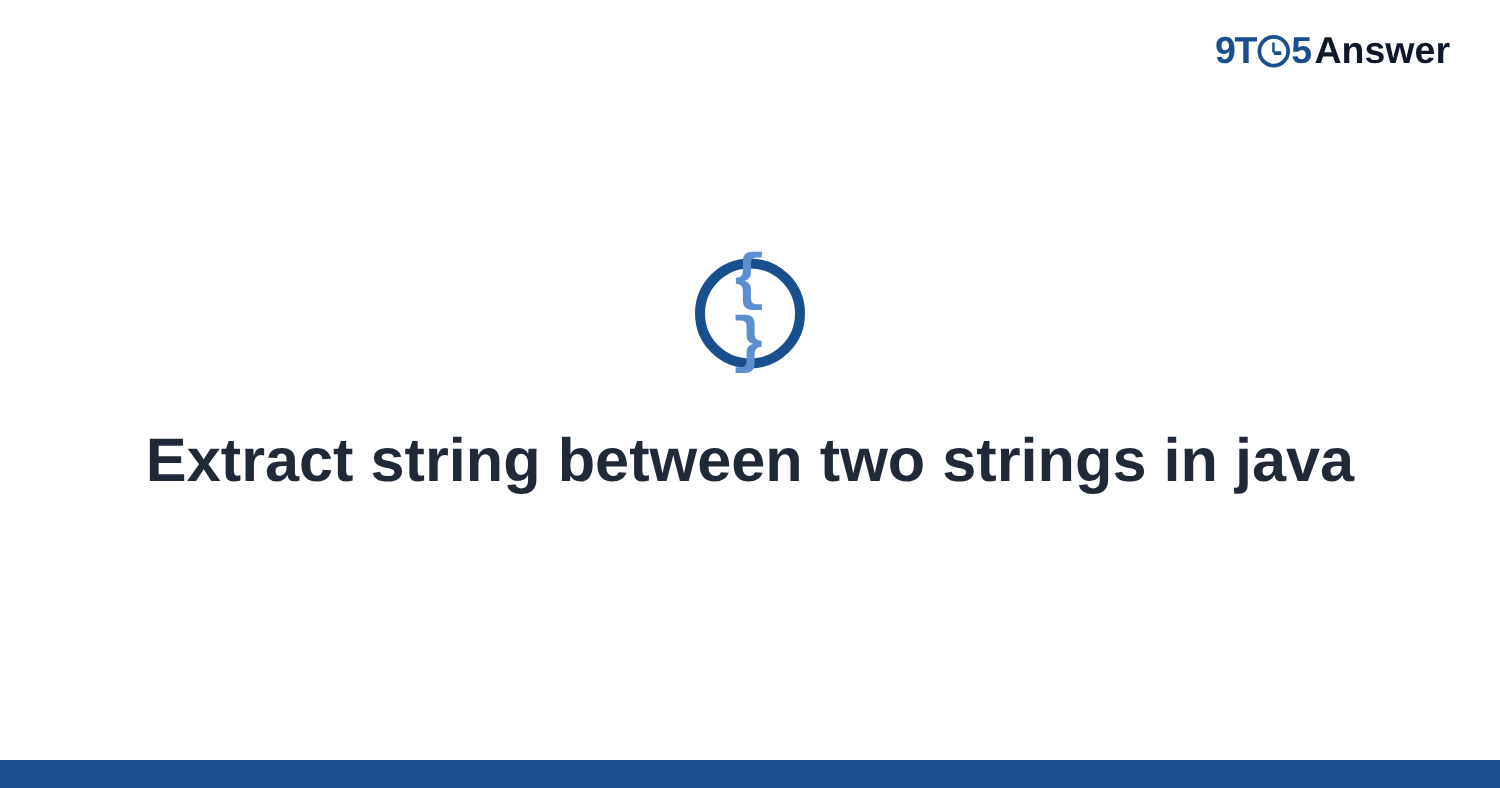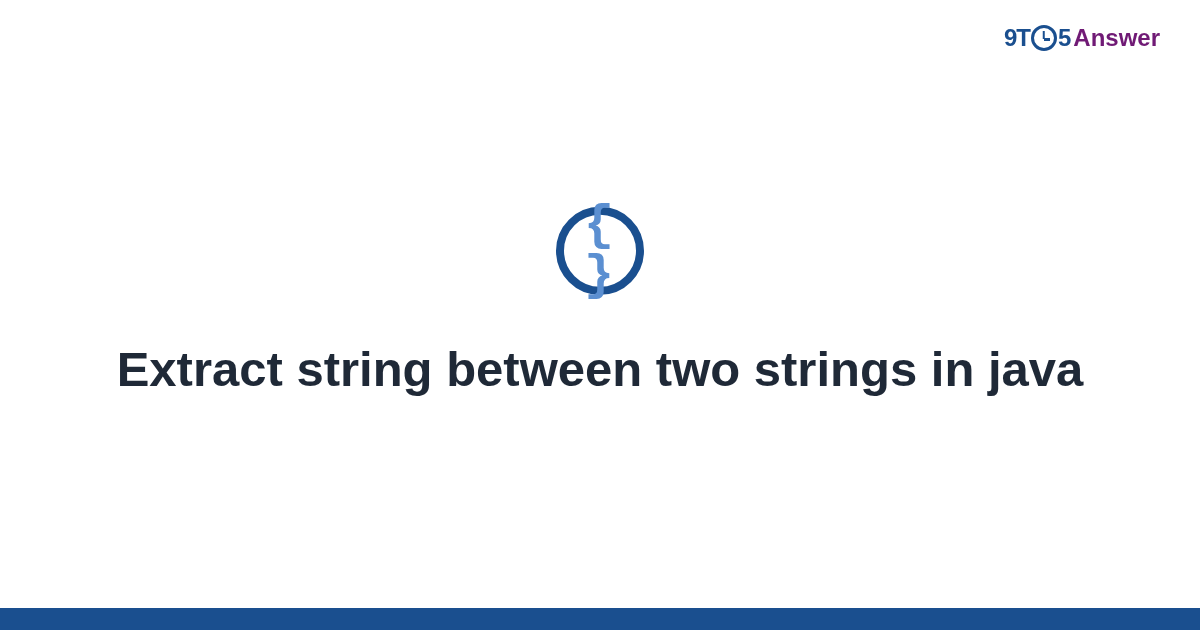--- a/index.html
+++ b/index.html
@@ -14,21 +14,21 @@
       font-family: Arial, Helvetica, sans-serif;
       position: relative;
       overflow: hidden;
     }
     .header {
       position: absolute;
       top: 24px;
       right: 40px;
       display: flex;
       align-items: center;
-      font-size: 24px;
+      font-size: 30px;
       font-weight: bold;
     }
     .header .nine-t {
       color: #1a4f8f;
       letter-spacing: -1px;
     }
     .header .clock {
       display: inline-flex;
       align-items: center;
       justify-content: center;
@@ -56,21 +56,21 @@
       width: 6px;
       height: 2.5px;
       background: #1a4f8f;
       top: 10px;
       left: 50%;
     }
     .header .five {
       color: #1a4f8f;
     }
     .header .answer {
-      color: #701a75;
+      color: #0f172a;
       margin-left: 2px;
     }
     .center-content {
       position: absolute;
       top: 50%;
       left: 50%;
       transform: translate(-50%, -56%);
       text-align: center;
       width: 100%;
     }

